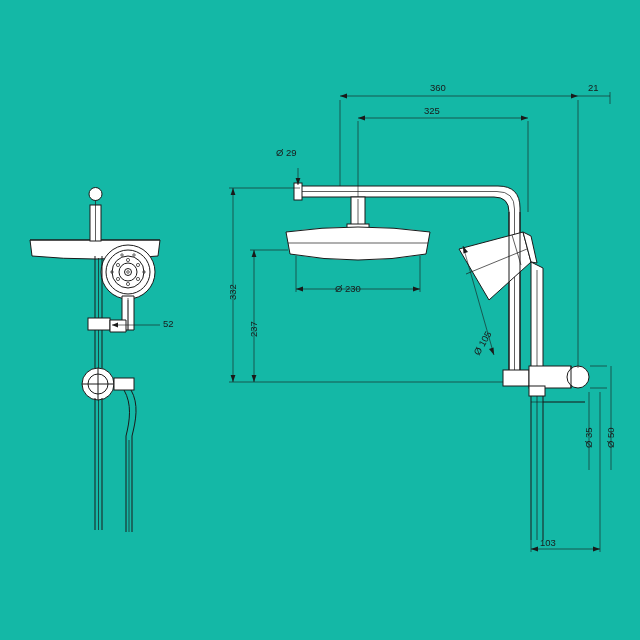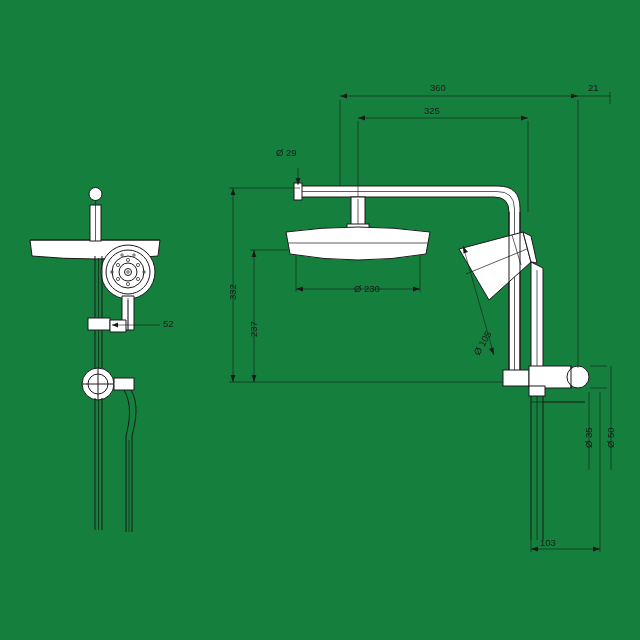--- a/index.html
+++ b/index.html
@@ -1,17 +1,17 @@
 <!DOCTYPE html>
 <html><head>
 <meta charset="utf-8">
 <style>
   html,body{margin:0;padding:0;background:#ffffff;}
   body{width:640px;height:640px;font-family:"Liberation Sans",sans-serif;overflow:hidden;}
-  #stage{position:relative;width:640px;height:640px;background:#15803d;}
+  #stage{position:relative;width:640px;height:640px;background:#14b8a6;}
   svg.drawing{position:absolute;left:0;top:0;width:640px;height:640px;}
   .ln{stroke:#1a1a1a;stroke-width:1;fill:none;stroke-linecap:butt;}
   .ln-thin{stroke:#1a1a1a;stroke-width:0.7;fill:none;}
   .dim{stroke:#1a1a1a;stroke-width:0.6;fill:none;}
   .ext{stroke:#1a1a1a;stroke-width:0.6;fill:none;}
   .fillw{fill:#ffffff;stroke:#1a1a1a;stroke-width:1;}
   .nofill{fill:none;stroke:#1a1a1a;stroke-width:1;}
   .lbl{position:absolute;font-size:9.5px;color:#1a1a1a;font-family:"Liberation Sans",sans-serif;white-space:nowrap;line-height:1;}
   .lbl.rot90{transform:rotate(-90deg);transform-origin:left top;}
   .lbl.rotdiag{transform:rotate(-60deg);transform-origin:left top;}
@@ -171,20 +171,20 @@
       <line class="ext" x1="600" y1="392" x2="600" y2="552"></line>
     </g>
   </svg>
 
   <div class="lbl" style="left:430px;top:83px;">360</div>
   <div class="lbl" style="left:424px;top:106px;text-align:center;">325</div>
   <div class="lbl" style="left:588px;top:83px;">21</div>
   <div class="lbl" style="left:276px;top:148px;">Ø 29</div>
   <div class="lbl rot90" style="left:228px;top:300px;">332</div>
   <div class="lbl rot90" style="left:249px;top:337px;">237</div>
-  <div class="lbl" style="left:354px;top:284px;">Ø 230</div>
+  <div class="lbl" style="left:335px;top:284px;">Ø 230</div>
   <div class="lbl rotdiag" style="left:472px;top:352px;">Ø 105</div>
   <div class="lbl rot90" style="left:584px;top:448px;">Ø 35</div>
   <div class="lbl rot90" style="left:606px;top:448px;">Ø 50</div>
   <div class="lbl" style="left:540px;top:538px;">103</div>
   <div class="lbl" style="left:163px;top:319px;text-align:center;">52</div>
 
 </div>
 
 </body></html>

